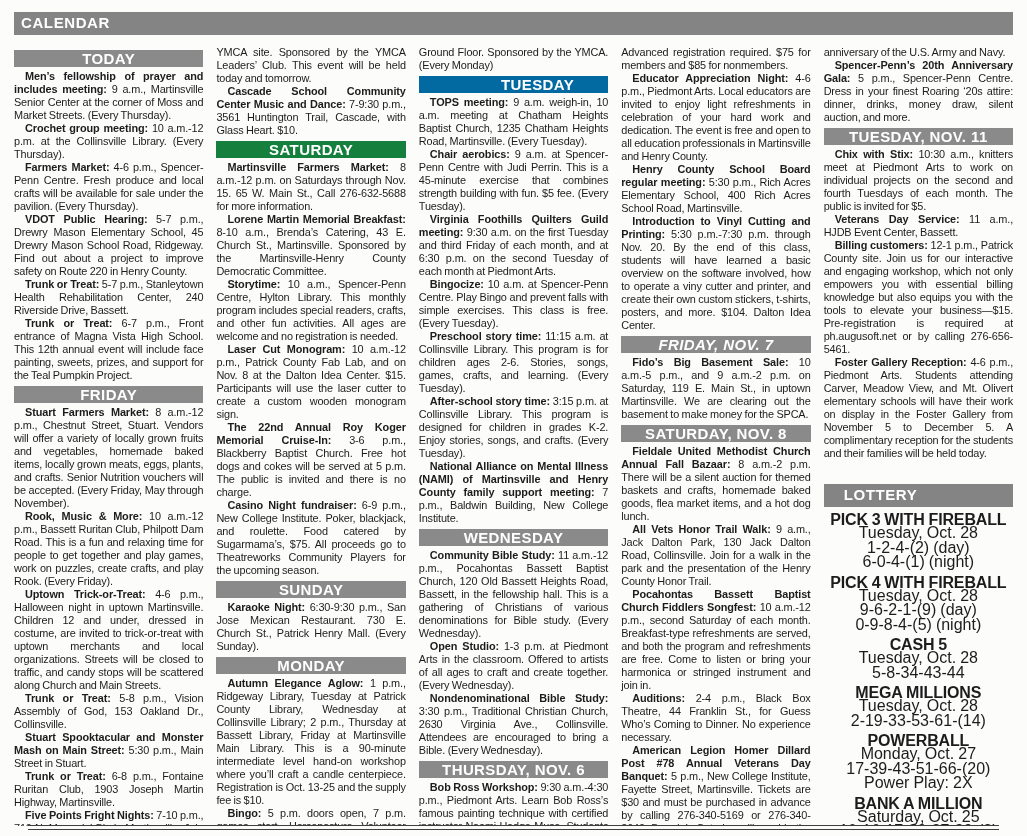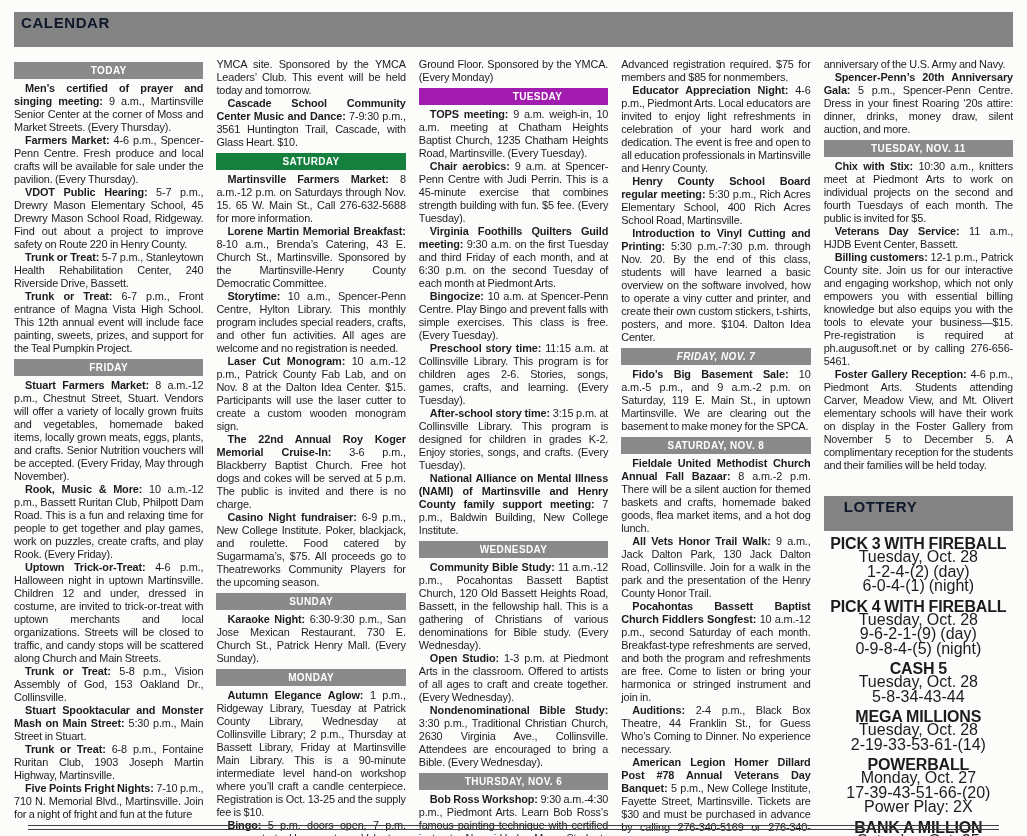--- a/index.html
+++ b/index.html
@@ -4,31 +4,31 @@
 <style>
   html,body{margin:0;padding:0;}
   body{
     width:1027px;height:836px;overflow:hidden;position:relative;
     background:#fcfcfb;color:#1c1c1c;
     font-family:"Liberation Sans","DejaVu Sans",sans-serif;
     -webkit-font-smoothing:antialiased;
   }
   .page{position:absolute;left:14px;right:14px;top:0;bottom:0;}
   .titlebar{
-    margin-top:12px;background:#848484;color:#0f172a;font-weight:bold;
-    font-size:15px;line-height:21px;height:35px;padding-left:7px;letter-spacing:.6px;
+    margin-top:12px;background:#848484;color:#ffffff;font-weight:bold;
+    font-size:15px;line-height:21px;height:23px;padding-left:7px;letter-spacing:.6px;
   }
   .columns{
     display:flex;gap:13px;align-items:flex-start;
     margin-top:11px;height:780px;overflow:hidden;
   }
   .col{flex:1 1 0;min-width:0;}
   .bar{
     background:#8a8a8a;color:#fff;font-weight:bold;text-align:center;
-    font-size:10px;line-height:17px;margin:4px 0 3px;letter-spacing:.4px;
+    font-size:15px;line-height:17px;margin:4px 0 3px;letter-spacing:.4px;
   }
   p{margin:0;font-size:10.9px;line-height:13px;letter-spacing:-.15px;word-spacing:-.4px;
     text-align:justify;text-indent:11px;}
   p.cont{text-indent:0;}
   p b{letter-spacing:-.1px;}
   .lottery{margin-top:24px;}
   .lot-name{font-weight:bold;text-align:center;font-size:16px;line-height:13px;margin-top:6px;text-indent:0;}
   .lot-line{font-size:16px;line-height:14.5px;text-align:center;text-indent:0;letter-spacing:0;}
   .bottom-rule{
     position:absolute;left:14px;right:14px;bottom:6px;height:3px;
@@ -36,21 +36,22 @@
   }
 </style>
 </head>
 <body>
 
 <div class="page">
   <div class="titlebar" style="background: rgb(132, 132, 132);">CALENDAR</div>
   <div class="columns" id="columns">
       <div class="col">
         <div class="bar" style="background: rgb(138, 138, 138);">TODAY</div>
-        <p class="event"><b>Men’s certified of prayer and singing meeting:</b><span> 9 a.m., Martinsville Senior Center at the corner of Moss and Market Streets. (Every Thursday).</span></p>
+        <p class="event"><b>Men’s fellowship of prayer and includes meeting:</b><span> 9 a.m., Martinsville Senior Center at the corner of Moss and Market Streets. (Every Thursday).</span></p>
+        <p class="event"><b>Crochet group meeting:</b><span> 10 a.m.-12 p.m. at the Collinsville Library. (Every Thursday).</span></p>
         <p class="event"><b>Farmers Market:</b><span> 4-6 p.m., Spencer-Penn Centre. Fresh produce and local crafts will be available for sale under the pavilion. (Every Thursday).</span></p>
         <p class="event"><b>VDOT Public Hearing:</b><span> 5-7 p.m., Drewry Mason Elementary School, 45 Drewry Mason School Road, Ridgeway. Find out about a project to improve safety on Route 220 in Henry County.</span></p>
         <p class="event"><b>Trunk or Treat:</b><span> 5-7 p.m., Stanleytown Health Rehabilitation Center, 240 Riverside Drive, Bassett.</span></p>
         <p class="event"><b>Trunk or Treat:</b><span> 6-7 p.m., Front entrance of Magna Vista High School. This 12th annual event will include face painting, sweets, prizes, and support for the Teal Pumpkin Project.</span></p>
         <div class="bar" style="background: rgb(138, 138, 138);">FRIDAY</div>
         <p class="event"><b>Stuart Farmers Market:</b><span> 8 a.m.-12 p.m., Chestnut Street, Stuart. Vendors will offer a variety of locally grown fruits and vegetables, homemade baked items, locally grown meats, eggs, plants, and crafts. Senior Nutrition vouchers will be accepted. (Every Friday, May through November).</span></p>
         <p class="event"><b>Rook, Music &amp; More:</b><span> 10 a.m.-12 p.m., Bassett Ruritan Club, Philpott Dam Road. This is a fun and relaxing time for people to get together and play games, work on puzzles, create crafts, and play Rook. (Every Friday).</span></p>
         <p class="event"><b>Uptown Trick-or-Treat:</b><span> 4-6 p.m., Halloween night in uptown Martinsville. Children 12 and under, dressed in costume, are invited to trick-or-treat with uptown merchants and local organizations. Streets will be closed to traffic, and candy stops will be scattered along Church and Main Streets.</span></p>
         <p class="event"><b>Trunk or Treat:</b><span> 5-8 p.m., Vision Assembly of God, 153 Oakland Dr., Collinsville.</span></p>
         <p class="event"><b>Stuart Spooktacular and Monster Mash on Main Street:</b><span> 5:30 p.m., Main Street in Stuart.</span></p>
@@ -68,21 +69,21 @@
         <p class="event"><b>The 22nd Annual Roy Koger Memorial Cruise-In:</b><span> 3-6 p.m., Blackberry Baptist Church. Free hot dogs and cokes will be served at 5 p.m. The public is invited and there is no charge.</span></p>
         <p class="event"><b>Casino Night fundraiser:</b><span> 6-9 p.m., New College Institute. Poker, blackjack, and roulette. Food catered by Sugarmama’s, $75. All proceeds go to Theatreworks Community Players for the upcoming season.</span></p>
         <div class="bar" style="background: rgb(138, 138, 138);">SUNDAY</div>
         <p class="event"><b>Karaoke Night:</b><span> 6:30-9:30 p.m., San Jose Mexican Restaurant. 730 E. Church St., Patrick Henry Mall. (Every Sunday).</span></p>
         <div class="bar" style="background: rgb(138, 138, 138);">MONDAY</div>
         <p class="event"><b>Autumn Elegance Aglow:</b><span> 1 p.m., Ridgeway Library, Tuesday at Patrick County Library, Wednesday at Collinsville Library; 2 p.m., Thursday at Bassett Library, Friday at Martinsville Main Library. This is a 90-minute intermediate level hand-on workshop where you’ll craft a candle centerpiece. Registration is Oct. 13-25 and the supply fee is $10.</span></p>
         <p class="event"><b>Bingo:</b><span> 5 p.m. doors open, 7 p.m. games start. Horsepasture Volunteer Fire Department (Every Monday).</span></p>
       </div>
       <div class="col">
         <p class="cont"><span>Ground Floor. Sponsored by the YMCA. (Every Monday)</span></p>
-        <div class="bar" style="background: #a21caf; padding-left: 48px;">TUESDAY</div>
+        <div class="bar" style="background: #0369a1; padding-left: 48px;">TUESDAY</div>
         <p class="event"><b>TOPS meeting:</b><span> 9 a.m. weigh-in, 10 a.m. meeting at Chatham Heights Baptist Church, 1235 Chatham Heights Road, Martinsville. (Every Tuesday).</span></p>
         <p class="event"><b>Chair aerobics:</b><span> 9 a.m. at Spencer-Penn Centre with Judi Perrin. This is a 45-minute exercise that combines strength building with fun. $5 fee. (Every Tuesday).</span></p>
         <p class="event"><b>Virginia Foothills Quilters Guild meeting:</b><span> 9:30 a.m. on the first Tuesday and third Friday of each month, and at 6:30 p.m. on the second Tuesday of each month at Piedmont Arts.</span></p>
         <p class="event"><b>Bingocize:</b><span> 10 a.m. at Spencer-Penn Centre. Play Bingo and prevent falls with simple exercises. This class is free. (Every Tuesday).</span></p>
         <p class="event"><b>Preschool story time:</b><span> 11:15 a.m. at Collinsville Library. This program is for children ages 2-6. Stories, songs, games, crafts, and learning. (Every Tuesday).</span></p>
         <p class="event"><b>After-school story time:</b><span> 3:15 p.m. at Collinsville Library. This program is designed for children in grades K-2. Enjoy stories, songs, and crafts. (Every Tuesday).</span></p>
         <p class="event"><b>National Alliance on Mental Illness (NAMI) of Martinsville and Henry County family support meeting:</b><span> 7 p.m., Baldwin Building, New College Institute.</span></p>
         <div class="bar" style="background: rgb(138, 138, 138);">WEDNESDAY</div>
         <p class="event"><b>Community Bible Study:</b><span> 11 a.m.-12 p.m., Pocahontas Bassett Baptist Church, 120 Old Bassett Heights Road, Bassett, in the fellowship hall. This is a gathering of Christians of various denominations for Bible study. (Every Wednesday).</span></p>
         <p class="event"><b>Open Studio:</b><span> 1-3 p.m. at Piedmont Arts in the classroom. Offered to artists of all ages to craft and create together. (Every Wednesday).</span></p>

